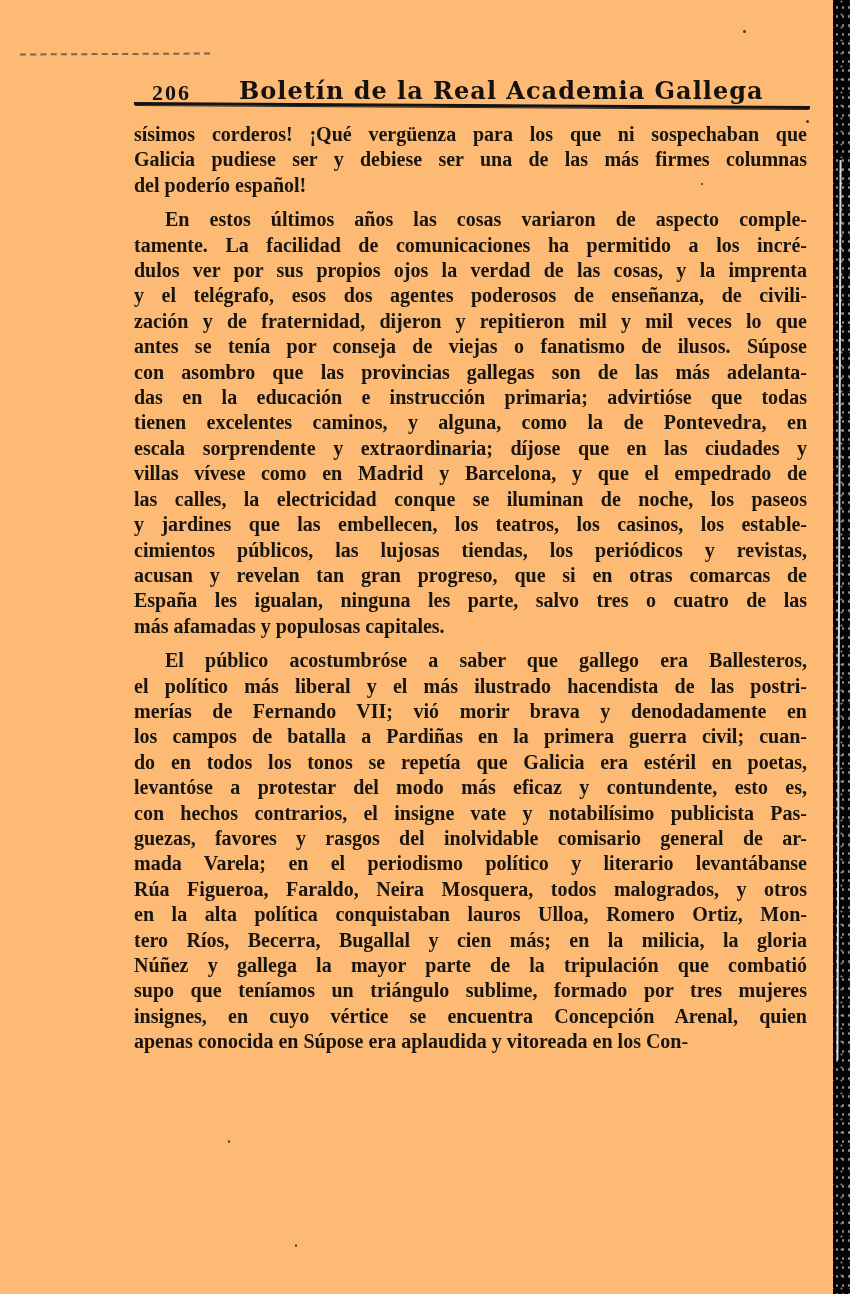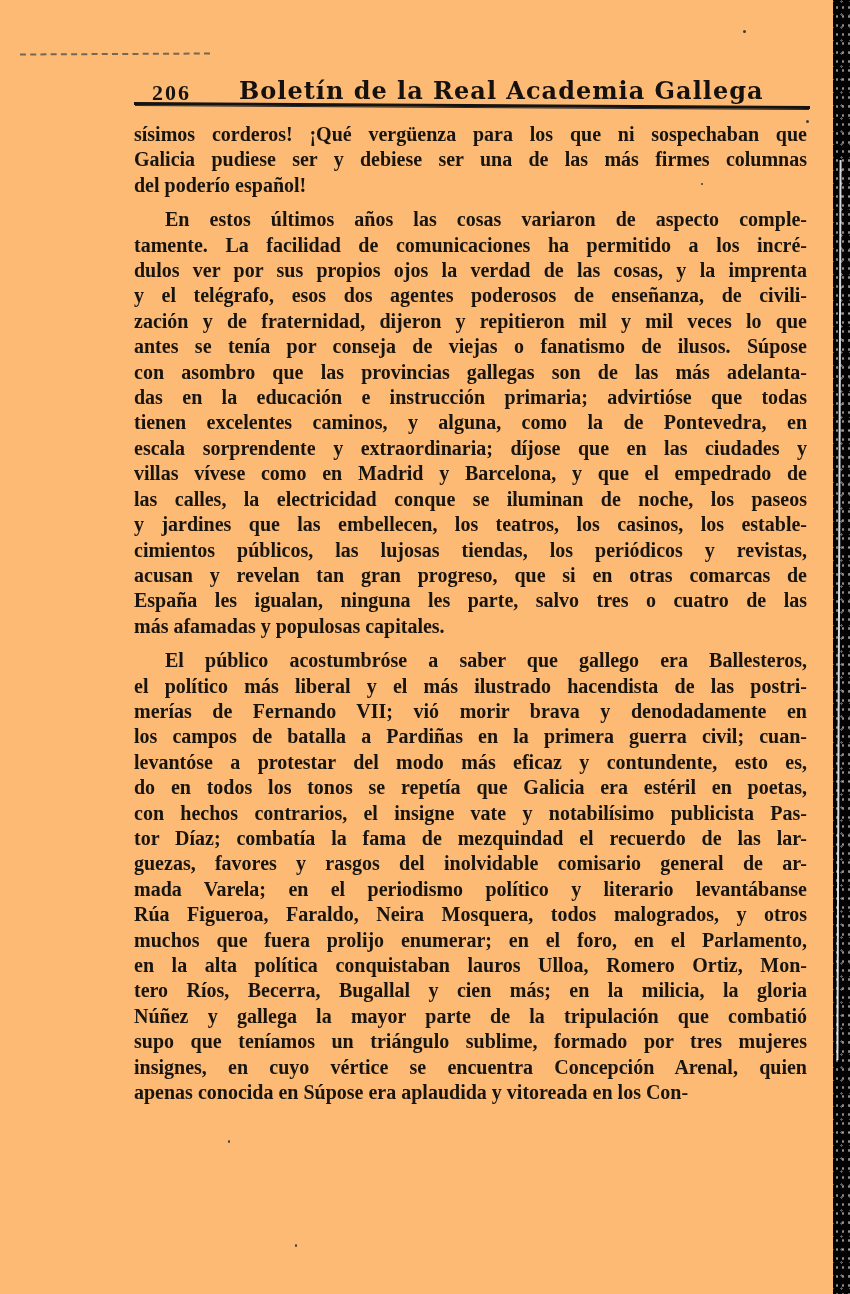--- a/index.html
+++ b/index.html
@@ -151,28 +151,26 @@
         <div class="line">cimientos públicos, las lujosas tiendas, los periódicos y revistas,</div>
         <div class="line">acusan y revelan tan gran progreso, que si en otras comarcas de</div>
         <div class="line">España les igualan, ninguna les parte, salvo tres o cuatro de las</div>
         <div class="line last">más afamadas y populosas capitales.</div>
       </div>
       <div class="paragraph">
         <div class="line indent">El público acostumbróse a saber que gallego era Ballesteros,</div>
         <div class="line">el político más liberal y el más ilustrado hacendista de las postri-</div>
         <div class="line">merías de Fernando VII; vió morir brava y denodadamente en</div>
         <div class="line">los campos de batalla a Pardiñas en la primera guerra civil; cuan-</div>
+        <div class="line">do en todos los tonos se repetía que Galicia era estéril en poetas,</div>
         <div class="line">levantóse a protestar del modo más eficaz y contundente, esto es,</div>
-        <div class="line">do en todos los tonos se repetía que Galicia era estéril en poetas,</div>
         <div class="line">con hechos contrarios, el insigne vate y notabilísimo publicista Pas-</div>
-        <div class="line">tor Díaz; combatía la fama de mezquindad el recuerdo de las lar-</div>
         <div class="line">guezas, favores y rasgos del inolvidable comisario general de ar-</div>
         <div class="line">mada Varela; en el periodismo político y literario levantábanse</div>
         <div class="line">Rúa Figueroa, Faraldo, Neira Mosquera, todos malogrados, y otros</div>
-        <div class="line">muchos que fuera prolijo enumerar; en el foro, en el Parlamento,</div>
         <div class="line">en la alta política conquistaban lauros Ulloa, Romero Ortiz, Mon-</div>
         <div class="line">tero Ríos, Becerra, Bugallal y cien más; en la milicia, la gloria</div>
         <div class="line">Núñez y gallega la mayor parte de la tripulación que combatió</div>
         <div class="line">supo que teníamos un triángulo sublime, formado por tres mujeres</div>
         <div class="line">insignes, en cuyo vértice se encuentra Concepción Arenal, quien</div>
         <div class="line last">apenas conocida en Súpose era aplaudida y vitoreada en los Con-</div>
       </div>
     </main>
 
   <div class="right-bar">

